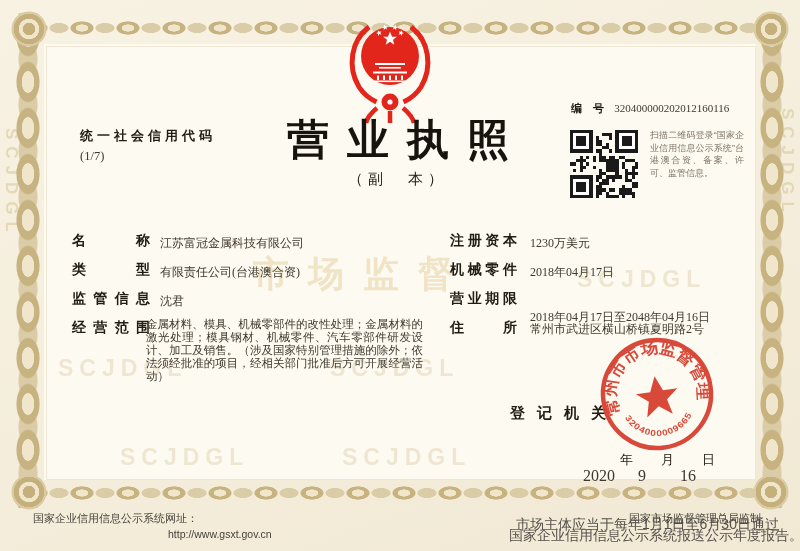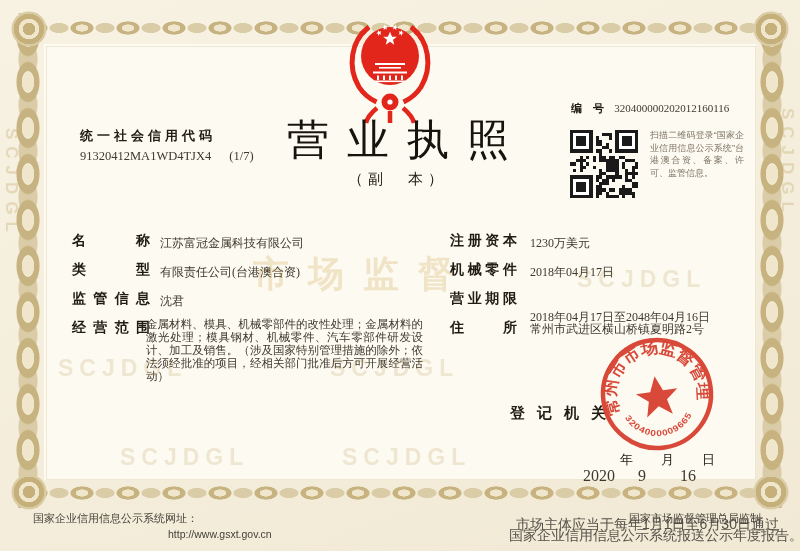--- a/index.html
+++ b/index.html
@@ -35,21 +35,21 @@
   
   .z{z-index:3}
   .lbl{font-weight:bold;font-size:14px;color:#211d15;text-align:justify;text-align-last:justify;line-height:15px}
   .val{font-size:12px;color:#3e382d;font-family:"Liberation Serif",serif;white-space:nowrap}
   .scope{white-space:normal;width:277px;font-size:11.5px;line-height:13px;text-align:justify}
   .credit-label{font-size:13px;font-weight:bold;letter-spacing:4px;color:#211d15;white-space:nowrap}
   .credit-code{font-size:12.5px;font-family:"Liberation Serif",serif;color:#3e382d;white-space:nowrap}
   .serial{font-size:11px;white-space:nowrap;color:#3e382d}
   .serial b{letter-spacing:4px;color:#211d15;font-family:Liberation Sans, sans-serif}
   .serial span{font-family:"Liberation Serif",serif}
-  .title{width:300px;text-align:center;font-size:42px;font-weight:normal;letter-spacing:18px;text-indent:18px;color:#17130d;white-space:nowrap}
+  .title{width:300px;text-align:center;font-size:42px;font-weight:bold;letter-spacing:18px;text-indent:18px;color:#17130d;white-space:nowrap}
   .subtitle{width:300px;text-align:center;font-size:15px;letter-spacing:5px;font-family:"Liberation Serif",serif;color:#26221a}
   .qr-caption{width:94px;font-size:9px;line-height:12.5px;color:#7e7566;text-align:justify}
   .reg-label{font-weight:bold;font-size:15px;letter-spacing:12px;color:#211d15;white-space:nowrap}
   .date-l{font-size:13px;color:#26221a}
   .date-v{font-size:16px;font-family:"Liberation Serif",serif;color:#3e382d}
   .foot{font-size:11px;color:#45413a;white-space:nowrap}
   .foot-sm{font-size:14px;color:#55504a;white-space:nowrap}
   .stamp-wrap{left:577px;top:314px;width:160px;height:160px;transform:rotate(-8deg);z-index:4;opacity:.93}
   .emblem-wrap{left:340px;top:14px;width:100px;height:110px;z-index:3}
   .qr-box{left:570px;top:129px;width:68px;height:70px;z-index:3}
@@ -104,21 +104,20 @@
       <rect x="35" y="66.5" width="30" height="1.6"></rect>
     </g>
     <circle cx="50" cy="88" r="8.5" fill="#e3261b"></circle>
     <circle cx="50" cy="88" r="2.6" fill="#ffffff"></circle>
     <path d="M37,94 C31,99 27,104 26,109 M63,94 C69,99 73,104 74,109 M50,97 L50,109" stroke="#e3261b" stroke-width="4.5" fill="none"></path>
   </svg>
 </div>
 
 <div class="abs z credit-label" style="left:80px;top:127px">统一社会信用代码</div>
 <div class="abs z" style="left:80px;top:149px;display:flex;gap:18px">
-  <span class="credit-code">91320412MA1WD4TJX4</span>
   <span class="credit-code">(1/7)</span>
 </div>
 
 <div class="abs z title" style="left:248px;top:112px">营业执照</div>
 <div class="abs z subtitle" style="left:248px;top:170px">（副　本）</div>
 
 <div class="abs z serial" style="left:571px;top:101px">
   <b>编 号</b>&nbsp;&nbsp;<span>320400000202012160116</span>
 </div>
 

